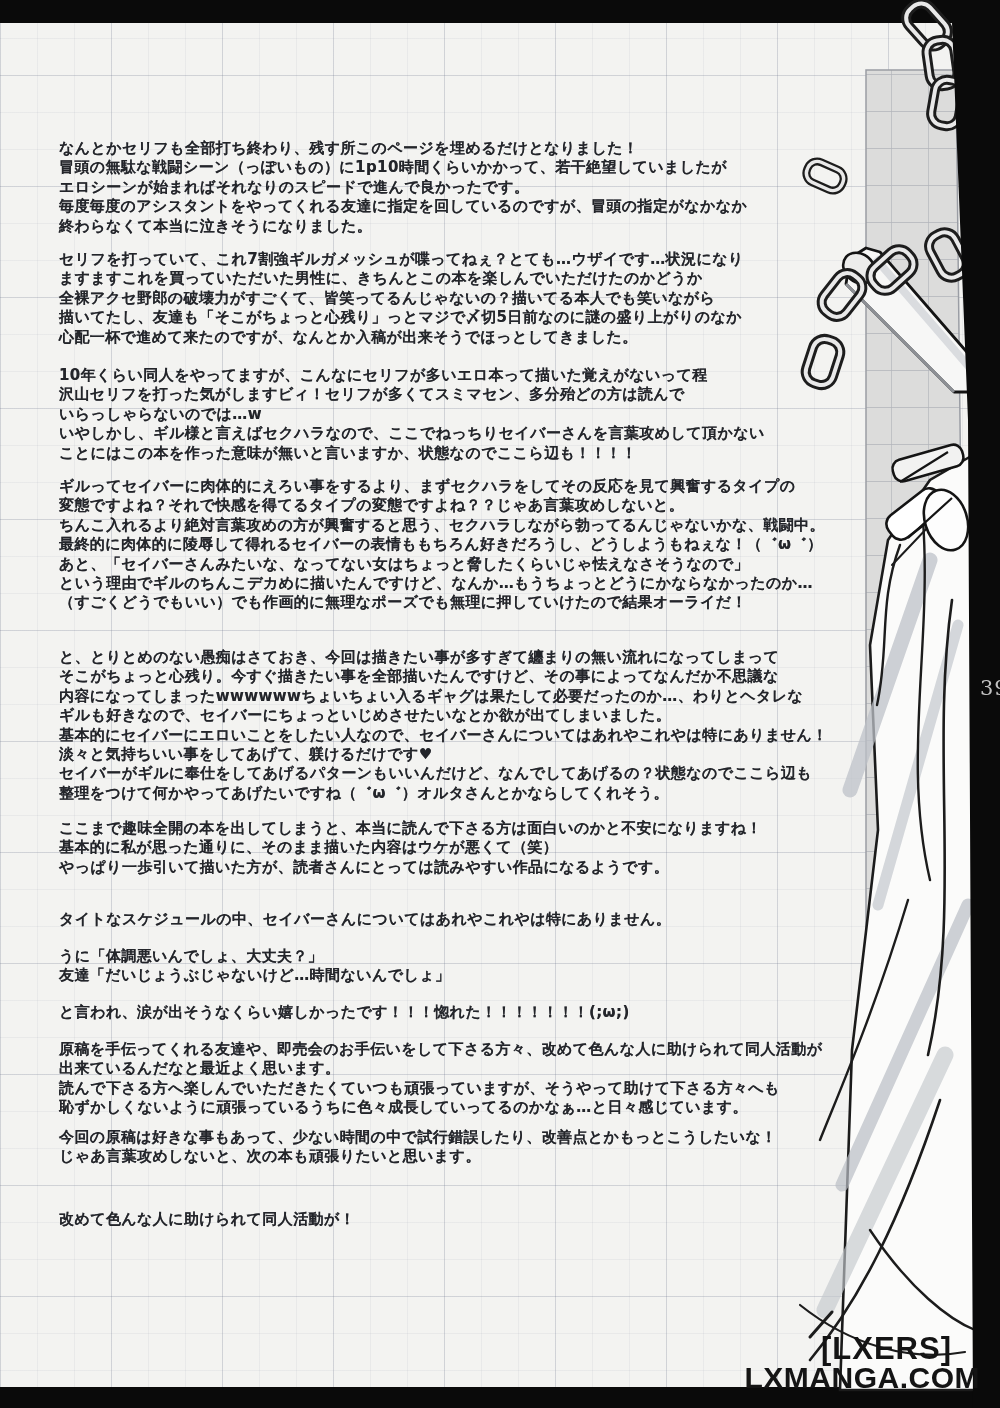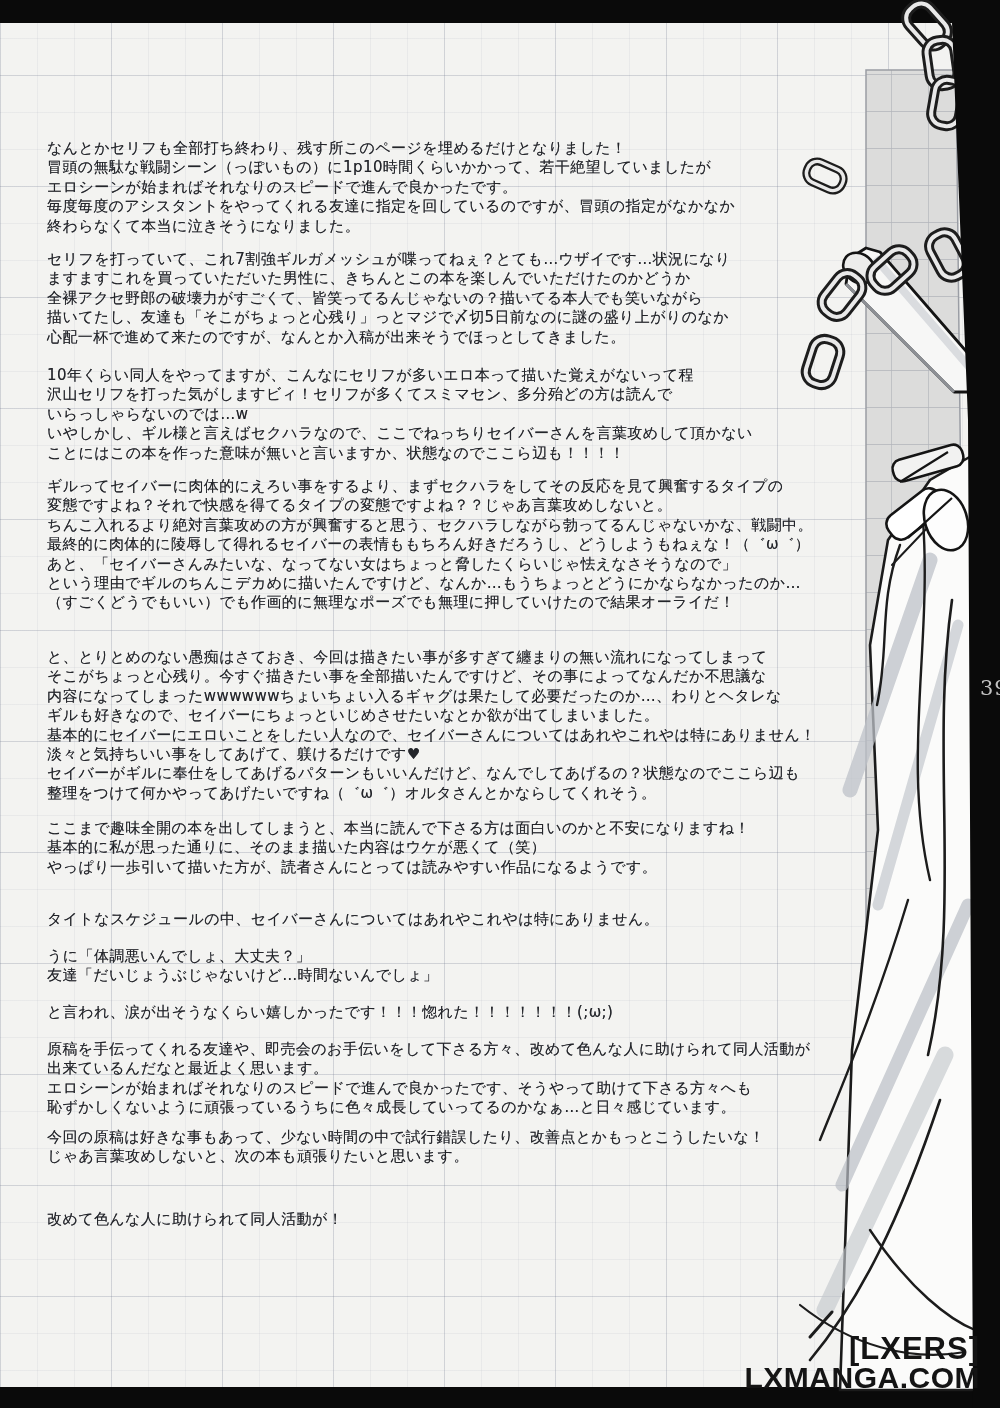--- a/index.html
+++ b/index.html
@@ -15,38 +15,38 @@
       repeating-linear-gradient(0deg, rgba(110,118,140,0.20) 0 1px, transparent 1px 111px),
       repeating-linear-gradient(90deg, rgba(110,118,140,0.20) 0 1px, transparent 1px 111px),
       repeating-linear-gradient(0deg, rgba(140,146,165,0.10) 0 1px, transparent 1px 37px),
       repeating-linear-gradient(90deg, rgba(140,146,165,0.10) 0 1px, transparent 1px 37px);
   }
   .bar{position:absolute;left:0;width:100%;background:#0a0a0a;}
   .bar.top{top:0;height:23px;}
   .bar.bottom{top:1387px;height:21px;}
 
   .para{
-    position:absolute;left:47px;width:830px;
+    position:absolute;left:59px;width:830px;
     color:#23252a;
-    font-size:15px;line-height:19.4px;font-weight:normal;
+    font-size:15px;line-height:19.4px;font-weight:bold;
     letter-spacing:0.4px;
     white-space:pre-line;
     text-shadow:0 0 0.6px rgba(30,30,40,0.55);
   }
   .page-number{
     position:absolute;left:980px;top:676px;width:20px;
     color:#c2c2c2;font-family:"DejaVu Serif","Liberation Serif",serif;
     font-size:21px;letter-spacing:1px;z-index:6;
   }
   .watermark{
     position:absolute;z-index:7;color:#141414;font-weight:bold;
     font-family:"Liberation Sans","DejaVu Sans",sans-serif;
     text-align:right;line-height:1;
   }
-  .watermark.l1{top:1333px;left:708px;width:272px;font-size:31px;letter-spacing:1px;}
+  .watermark.l1{top:1333px;left:680px;width:272px;font-size:31px;letter-spacing:1px;}
   .watermark.l2{top:1363px;left:660px;width:320px;font-size:30px;letter-spacing:0.5px;}
   svg{position:absolute;top:0;left:780px;z-index:3;}
 </style>
 </head>
 <body>
 
 <div class="grid-layer"></div>
 
 <svg width="220" height="1408" viewBox="0 0 220 1408">
   <defs>
@@ -166,20 +166,20 @@
 整理をつけて何かやってあげたいですね（゛ω゛）オルタさんとかならしてくれそう。</div>
 <div class="para" style="top:819px">ここまで趣味全開の本を出してしまうと、本当に読んで下さる方は面白いのかと不安になりますね！
 基本的に私が思った通りに、そのまま描いた内容はウケが悪くて（笑）
 やっぱり一歩引いて描いた方が、読者さんにとっては読みやすい作品になるようです。</div>
 <div class="para" style="top:910px">タイトなスケジュールの中、セイバーさんについてはあれやこれやは特にありません。</div>
 <div class="para" style="top:947px">うに「体調悪いんでしょ、大丈夫？」
 友達「だいじょうぶじゃないけど…時間ないんでしょ」</div>
 <div class="para" style="top:1003px">と言われ、涙が出そうなくらい嬉しかったです！！！惚れた！！！！！！！(;ω;)</div>
 <div class="para" style="top:1040px">原稿を手伝ってくれる友達や、即売会のお手伝いをして下さる方々、改めて色んな人に助けられて同人活動が
 出来ているんだなと最近よく思います。
-エロシーンが始まればそれなりのスピードで進んで良かったです、そうやって助けて下さる方々へも
+読んで下さる方へ楽しんでいただきたくていつも頑張っていますが、そうやって助けて下さる方々へも
 恥ずかしくないように頑張っているうちに色々成長していってるのかなぁ…と日々感じています。</div>
 <div class="para" style="top:1128px">今回の原稿は好きな事もあって、少ない時間の中で試行錯誤したり、改善点とかもっとこうしたいな！
 じゃあ言葉攻めしないと、次の本も頑張りたいと思います。</div>
 <div class="para" style="top:1210px">改めて色んな人に助けられて同人活動が！</div>
 
 <div class="watermark l1">[LXERS]</div>
 <div class="watermark l2">LXMANGA.COM</div>
 
 </body></html>

